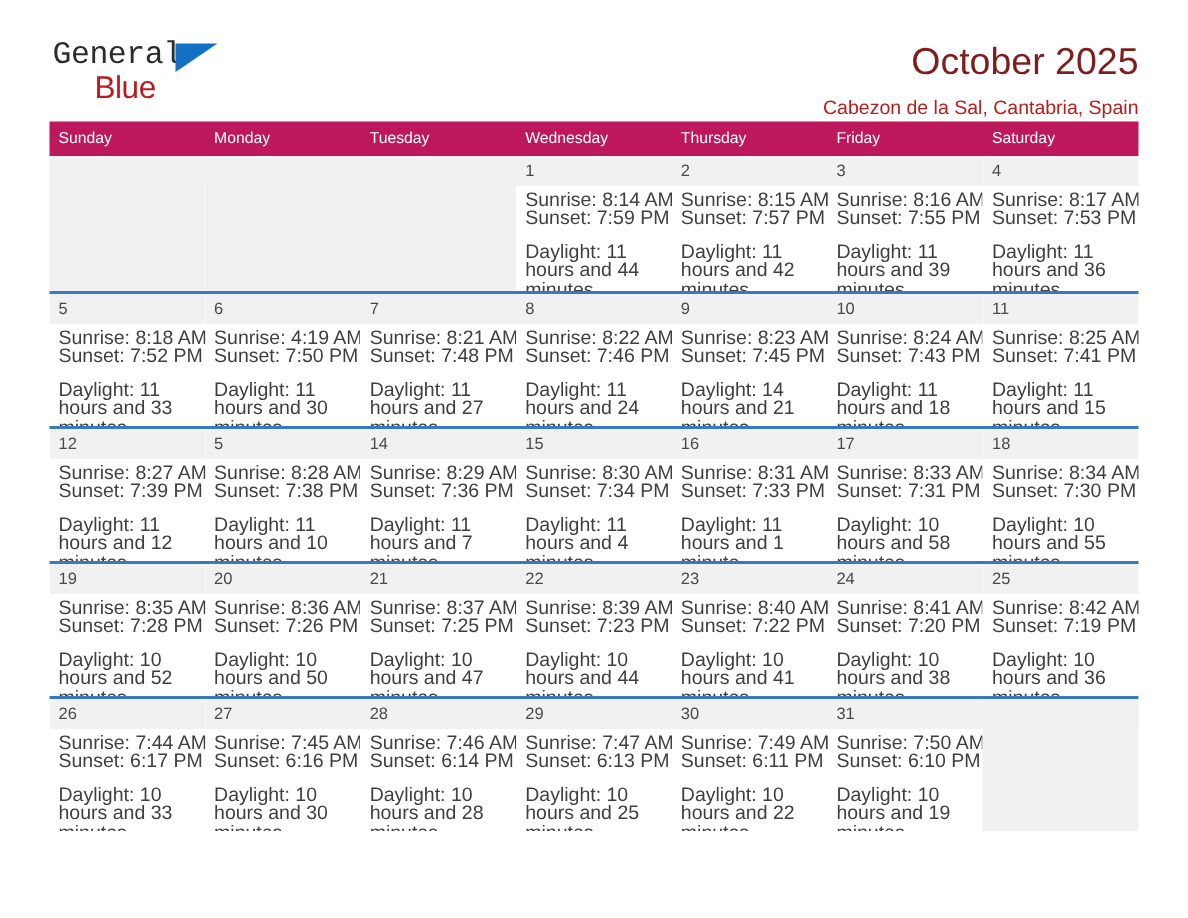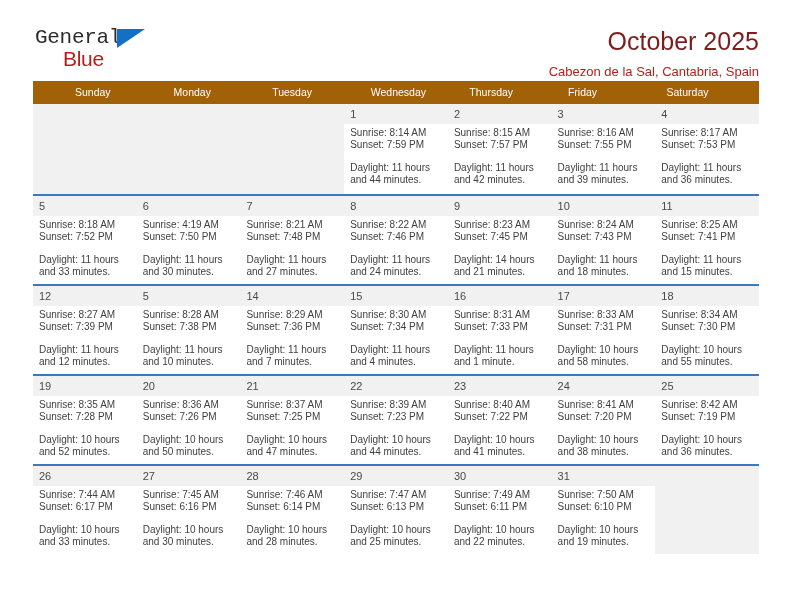--- a/index.html
+++ b/index.html
@@ -84,22 +84,21 @@
   }
 
   
   .calendar {
     margin: 9px 33px 0 33px;
     width: 726px;
     box-sizing: border-box;
   }
   .weekday-row {
     display: flex;
-    background: #a16207;
-    padding-left: 36px;
+    background: #be185d;
   }
   .weekday {
     flex: 1 1 0;
     box-sizing: border-box;
     padding: 4px 6px 5px 6px;
     font-size: 10.5px;
     color: #ffffff;
     line-height: 14px;
     white-space: nowrap;
     overflow: hidden;
@@ -130,21 +129,21 @@
     color: #4a4a4a;
     line-height: 14px;
     padding: 3px 6px 3px 6px;
     min-height: 14px;
   }
   .day-cell.empty .day-num {
     background: #f1f1f1;
   }
   .day-info {
     padding: 3px 6px 0 6px;
-    font-size: 10px;
+    font-size: 13px;
     line-height: 12.4px;
     color: #3f3f3f;
   }
   .day-info div {
     white-space: nowrap;
   }
   .day-info .daylight {
     white-space: normal;
     margin-top: 10px;
   }

